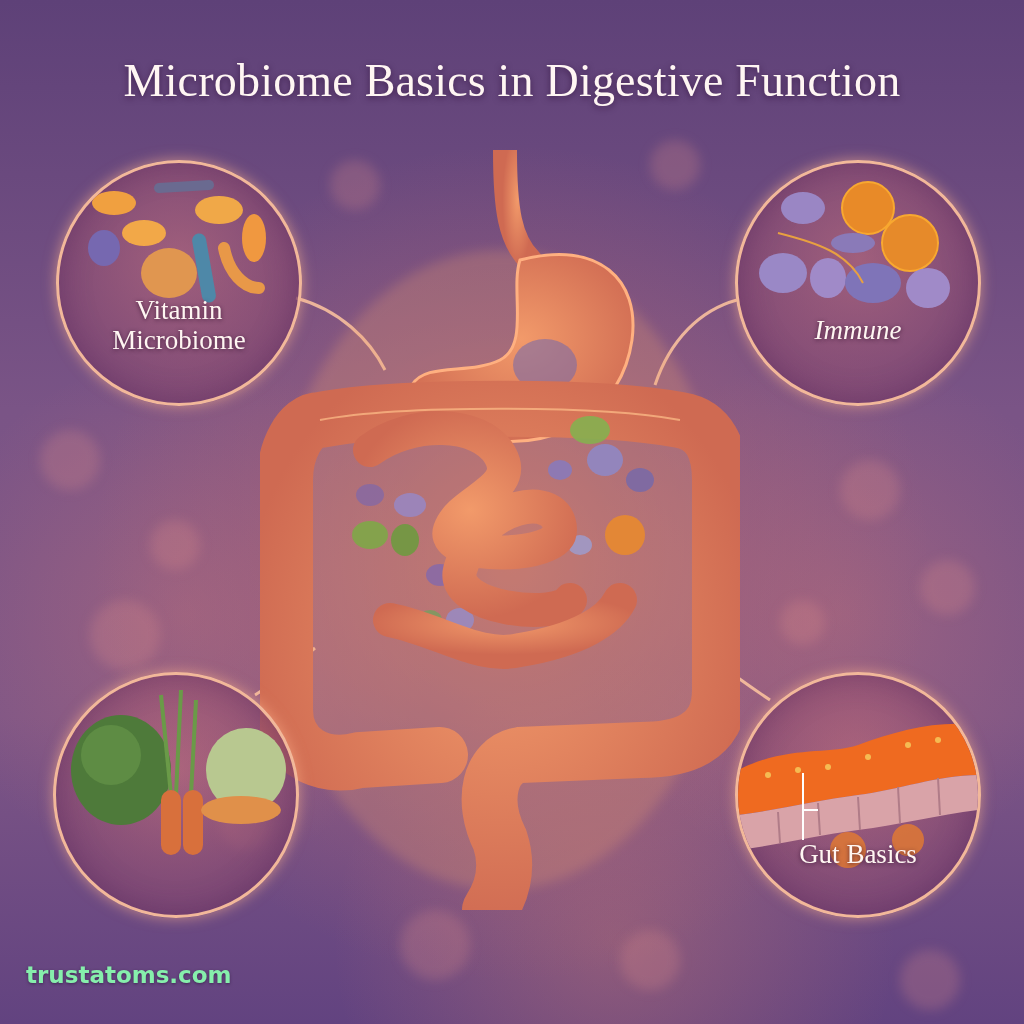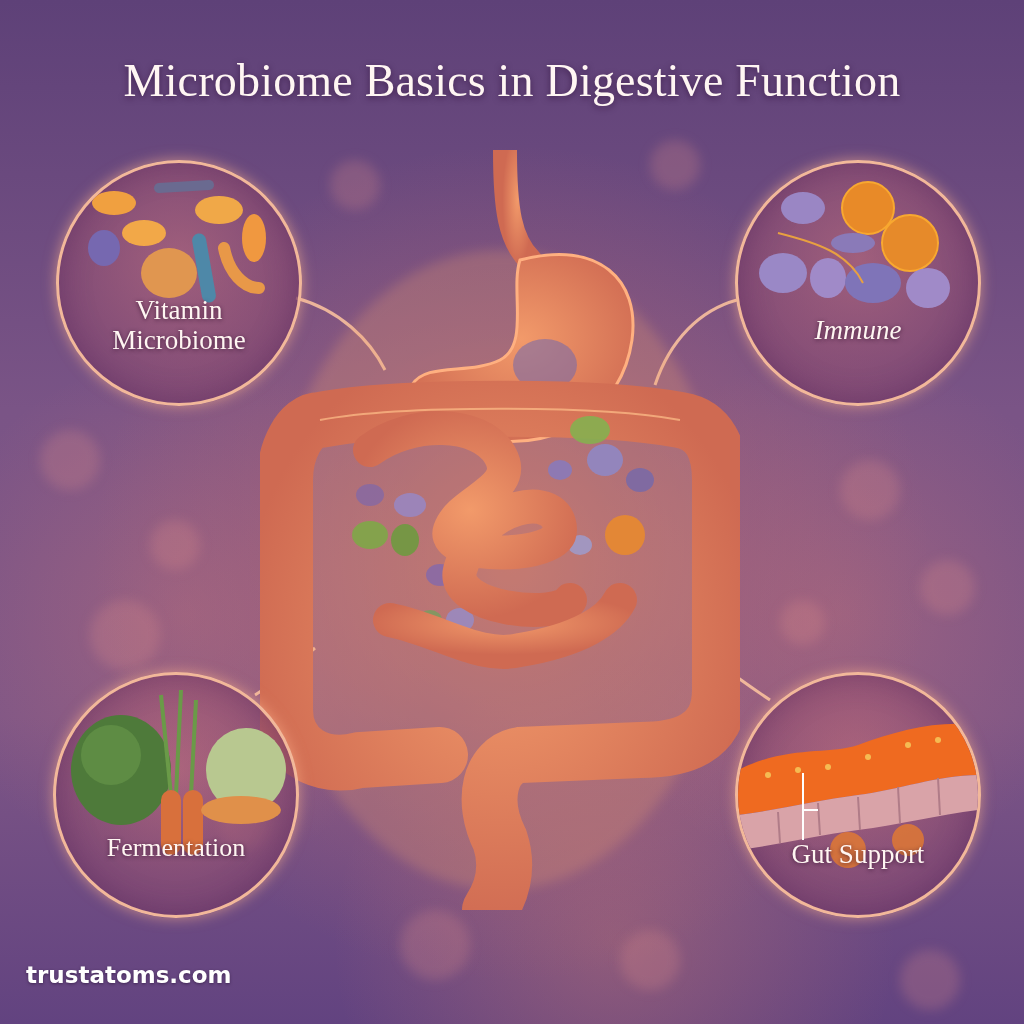--- a/index.html
+++ b/index.html
@@ -47,21 +47,21 @@
   #node-vitamin .label { top: 132px; }
   #node-immune { left: 735px; top: 160px; }
   #node-immune .label { top: 152px; font-style: italic; }
   #node-ferment { left: 53px; top: 672px; }
   #node-ferment .label { top: 158px; font-size: 26px; }
   #node-barrier { left: 735px; top: 672px; }
   #node-barrier .label { top: 164px; font-size: 27px; }
 
   .watermark {
     position: absolute; left: 26px; top: 962px;
-    color: #ffffff; font-family: "DejaVu Sans", sans-serif; font-weight: bold; font-size: 23px;
+    color: #86efac; font-family: "DejaVu Sans", sans-serif; font-weight: bold; font-size: 23px;
     text-shadow: 0 1px 3px rgba(30,10,40,0.5);
   }
 </style>
 </head>
 <body>
 
 <div class="bg"></div>
 <div class="bokeh">
   <span style="left:40px;top:430px;width:60px;height:60px"></span>
   <span style="left:150px;top:520px;width:50px;height:50px"></span>
@@ -174,21 +174,20 @@
     <g stroke="#6a9a48" stroke-width="4">
       <line x1="115" y1="120" x2="105" y2="20"></line>
         <line x1="120" y1="120" x2="125" y2="15"></line>
         <line x1="135" y1="120" x2="140" y2="25"></line>
     </g>
     <rect x="105" y="115" width="20" height="65" rx="10" fill="#d8703c"></rect>
     <rect x="127" y="115" width="20" height="65" rx="10" fill="#d8703c"></rect>
     <ellipse cx="190" cy="95" rx="40" ry="42" fill="#b8c890"></ellipse>
     <ellipse cx="185" cy="135" rx="40" ry="14" fill="#e0904a"></ellipse>
   </svg>
-  <div class="label">Fermentation</div>
 </div>
 
 <div class="node" id="node-barrier">
   <svg class="art" viewBox="0 0 240 240">
     <path d="M0 95 C50 70 90 80 120 70 C160 55 200 45 240 50 L240 100 C200 100 160 115 120 120 C80 125 40 135 0 140 Z" fill="#ef6a20"></path>
     <g fill="#f7d060" opacity="0.8">
       <circle cx="30" cy="100" r="3"></circle>
         <circle cx="60" cy="95" r="3"></circle>
         <circle cx="90" cy="92" r="3"></circle>
         <circle cx="130" cy="82" r="3"></circle>
@@ -201,16 +200,16 @@
         <line x1="80" y1="128" x2="82" y2="160"></line>
         <line x1="120" y1="122" x2="122" y2="155"></line>
         <line x1="160" y1="112" x2="162" y2="148"></line>
         <line x1="200" y1="103" x2="202" y2="140"></line>
     </g>
     <circle cx="110" cy="175" r="18" fill="#e57a30" opacity="0.8"></circle>
     <circle cx="170" cy="165" r="16" fill="#e57a30" opacity="0.8"></circle>
     <line x1="65" y1="98" x2="65" y2="165" stroke="#fff" stroke-width="2"></line>
     <line x1="65" y1="135" x2="80" y2="135" stroke="#fff" stroke-width="2"></line>
   </svg>
-  <div class="label">Gut Support</div>
+  <div class="label">Gut Basics</div>
 </div>
 
 <div class="watermark">trustatoms.com</div>
 
 </body></html>

